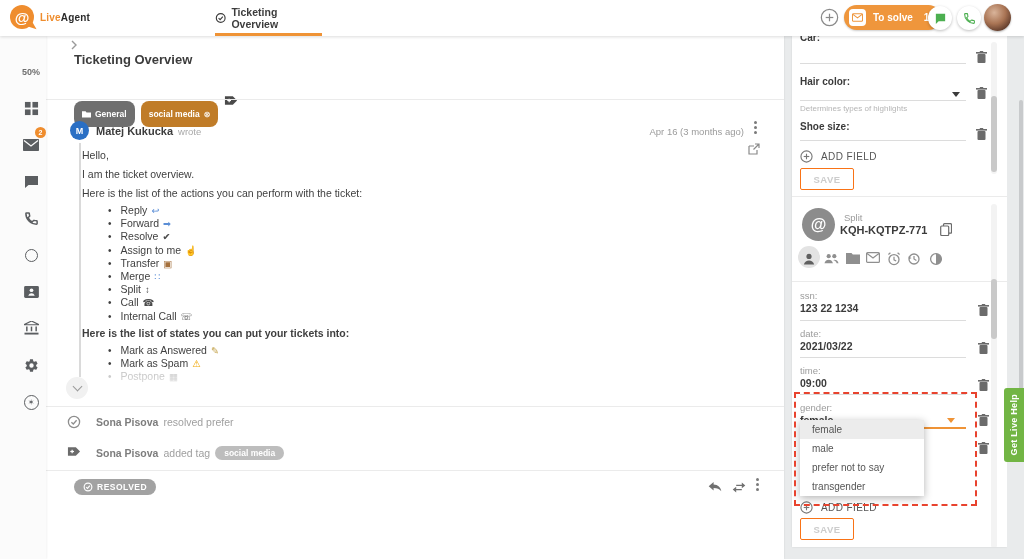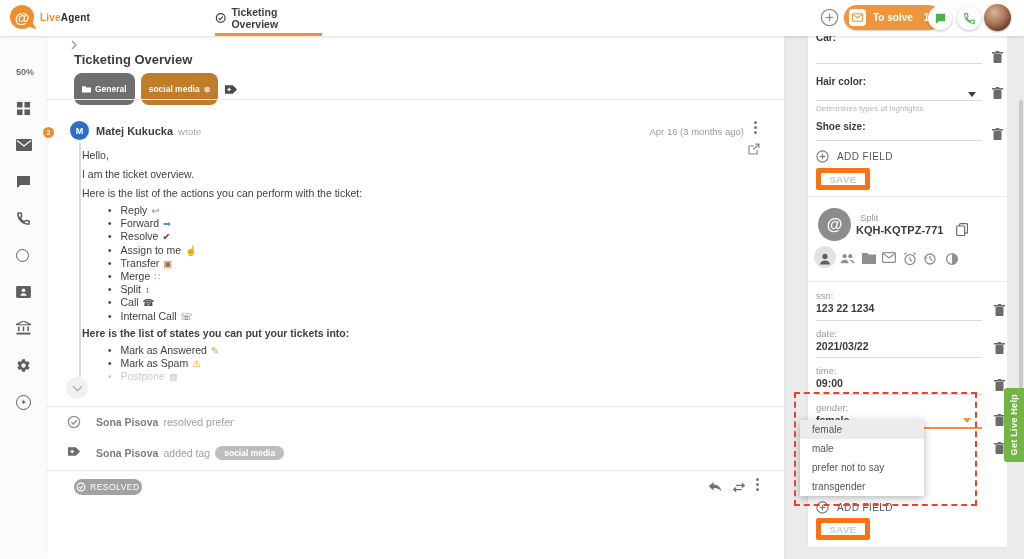--- a/index.html
+++ b/index.html
@@ -31,39 +31,39 @@
   .tosolve-count { color:#fff; font-size:10px; font-weight:bold; margin-left:4px; }
   .circle-btn { position:absolute; top:6px; width:24px; height:24px; border-radius:50%; background:#fff;
                 box-shadow:0 1px 3px rgba(0,0,0,.25); display:flex; align-items:center; justify-content:center; }
   .avatar-photo { position:absolute; left:984px; top:4px; width:27px; height:27px; border-radius:50%;
                   background:radial-gradient(circle at 38% 32%, #d9b49a 0%, #a97454 45%, #5f3b2b 78%, #3c2418 100%);
                   box-shadow:0 1px 2px rgba(0,0,0,.3); }
 
   
   .rail { position:absolute; left:0; top:36px; width:46px; height:523px; background:#fbfbfb;
           box-shadow:1px 0 2px rgba(0,0,0,.05); z-index:5; }
-  .rail-item { position:absolute; left:16px; width:46px; height:24px; display:flex; align-items:center;
-               justify-content:flex-start; color:#5b5e61; cursor:pointer; }
+  .rail-item { position:absolute; left:8px; width:46px; height:24px; display:flex; align-items:center;
+               justify-content:center; color:#5b5e61; cursor:pointer; }
   .zoomlvl { font-size:9px; color:#6d6d6d; font-weight:bold; }
   .badge { position:absolute; top:-6px; right:8px; min-width:11px; height:11px; background:#ef8d2e;
            color:#fff; font-size:7px; font-weight:bold; border-radius:6px; display:flex;
            align-items:center; justify-content:center; padding:0 2px; }
   .ring { width:13px; height:13px; border:1.8px solid #5b5e61; border-radius:50%; }
   .star-ring { width:15px; height:15px; border:1.8px solid #5b5e61; border-radius:50%;
                display:flex; align-items:center; justify-content:center; font-size:8px; color:#5b5e61; }
 
   
   .main-card { position:absolute; left:46px; top:36px; width:738px; height:523px; background:#fff;
                box-shadow:0 0 2px rgba(0,0,0,.1); }
   .divider { position:absolute; left:0; width:100%; height:1px; background:#ebebeb; }
   .m-title { position:absolute; left:28px; top:16px; font-size:13px; font-weight:bold; color:#3c3c3c; }
   .chev { position:absolute; left:23px; top:4px; width:10px; height:10px; color:#9a9a9a; font-size:10px; }
   .tagrow { position:absolute; left:28px; top:37px; display:flex; align-items:center; gap:6px; }
-  .pill { height:32px; border-radius:8px; display:flex; align-items:center; gap:4px; padding:0 8px;
-          color:#fff; font-size:8.5px; font-weight:bold; }
+  .pill { height:26px; border-radius:8px; display:flex; align-items:center; gap:4px; padding:0 8px;
+          color:#fff; font-size:8.5px; font-weight:bold;margin-top:28px; }
   .pill-gray { background:#6f6f6f; }
   .pill-orange { background:#c07c28; }
   .pill-x { font-size:8px; opacity:.85; }
   .msg-avatar { position:absolute; left:24px; top:85px; width:19px; height:19px; border-radius:50%;
                 background:#2a6fc4; color:#fff; font-size:9px; font-weight:bold; display:flex;
                 align-items:center; justify-content:center; }
   .msg-name { position:absolute; left:50px; top:89px; font-size:11px; font-weight:bold; color:#3c3c3c; }
   .msg-wrote { font-weight:normal; font-size:9.5px; color:#a8a8a8; margin-left:5px; }
   .msg-date { position:absolute; right:40px; top:90px; font-size:9.5px; color:#9b9b9b; }
   .thread-line { position:absolute; left:33px; top:107px; width:1.5px; height:234px; background:#dadada; }
@@ -81,43 +81,43 @@
   .expand-btn { position:absolute; left:20px; top:341px; width:22px; height:22px; border-radius:50%;
                 background:#f1f1f1; display:flex; align-items:center; justify-content:center; cursor:pointer; }
   .chevdown { width:7px; height:7px; border-right:1.6px solid #9a9a9a; border-bottom:1.6px solid #9a9a9a;
               transform:rotate(45deg); margin-top:-3px; }
   .event-ic { position:absolute; left:21px; }
   .event-txt { position:absolute; left:50px; font-size:10.5px; color:#9f9f9f; display:flex; align-items:center; gap:5px; }
   .event-actor { font-weight:bold; color:#7d7d7d; }
   .minipill { background:#bdbdbd; color:#fff; font-size:8.5px; font-weight:bold; border-radius:8px;
               padding:2px 9px; }
   .status-pill { position:absolute; left:28px; top:443px; height:16px; background:#a2a2a2; border-radius:9px;
-                 color:#fff; font-size:8.5px; font-weight:normal; letter-spacing:.5px; display:flex;
-                 align-items:center; gap:4px; padding:0 2px; }
+                 color:#fff; font-size:8.5px; font-weight:bold; letter-spacing:.5px; display:flex;
+                 align-items:center; gap:4px; padding:0 9px; }
   .vdots { position:relative; width:3px; height:3px; background:#7a7a7a; border-radius:50%; }
   .vdots:before, .vdots:after { content:""; position:absolute; left:0; width:3px; height:3px;
                  background:#7a7a7a; border-radius:50%; }
   .vdots:before { top:-5px; } .vdots:after { top:5px; }
 
   
   .rpanel { position:absolute; left:792px; top:36px; width:215px; height:511px; background:#fff;
-            overflow:hidden; box-shadow:0 0 2px rgba(0,0,0,.1);margin-left:16px; }
+            overflow:hidden; box-shadow:0 0 2px rgba(0,0,0,.1); }
   .flabel { position:absolute; left:8px; font-size:10px; font-weight:bold; color:#3b3b3b; }
   .flabel-gray { position:absolute; left:8px; font-size:9.5px; color:#9b9b9b; }
   .fvalue { position:absolute; left:8px; font-size:10.5px; font-weight:bold; color:#3b3b3b; }
   .uline { position:absolute; left:8px; width:166px; height:1px; background:#dcdcdc; }
   .uline-orange { position:absolute; left:8px; width:166px; height:2px; background:#ef9336; }
   .helper { position:absolute; left:8px; font-size:8px; color:#b5b5b5; }
   .trash { position:absolute; cursor:pointer; }
   .caret { position:absolute; width:0; height:0; border-left:4px solid transparent;
            border-right:4px solid transparent; border-top:5px solid #3b3b3b; cursor:pointer; }
   .caret-orange { border-top-color:#ef9336; }
   .addfield { position:absolute; left:8px; display:flex; align-items:center; gap:8px; font-size:10px;
               color:#555; letter-spacing:.4px; cursor:pointer; }
-  .savebtn { position:absolute; left:8px; width:54px; height:22px; border:5px solid #f97316; border-radius:2px;
+  .savebtn { position:absolute; left:8px; width:54px; height:22px; border:1px solid #f97316; border-radius:2px;
              background:#fff; color:#cccccc; font-size:9.5px; font-weight:bold; letter-spacing:.5px;
              display:flex; align-items:center; justify-content:center; }
   .tk-avatar { position:absolute; left:10px; top:172px; width:33px; height:33px; border-radius:50%;
                background:#8c8c8c; color:#fff; font-size:16px; font-weight:bold; display:flex;
                align-items:center; justify-content:center; }
   .tk-type { position:absolute; left:52px; top:176px; font-size:9.5px; color:#9b9b9b; }
   .tk-code { position:absolute; left:48px; top:188px; font-size:11px; font-weight:bold; color:#3b3b3b; }
   .tabrow-ic { position:absolute; top:216px; color:#8f8f8f; cursor:pointer; }
   .tab-active-bg { position:absolute; left:6px; top:210px; width:22px; height:22px; border-radius:50%;
                    background:#e3e3e3; }

